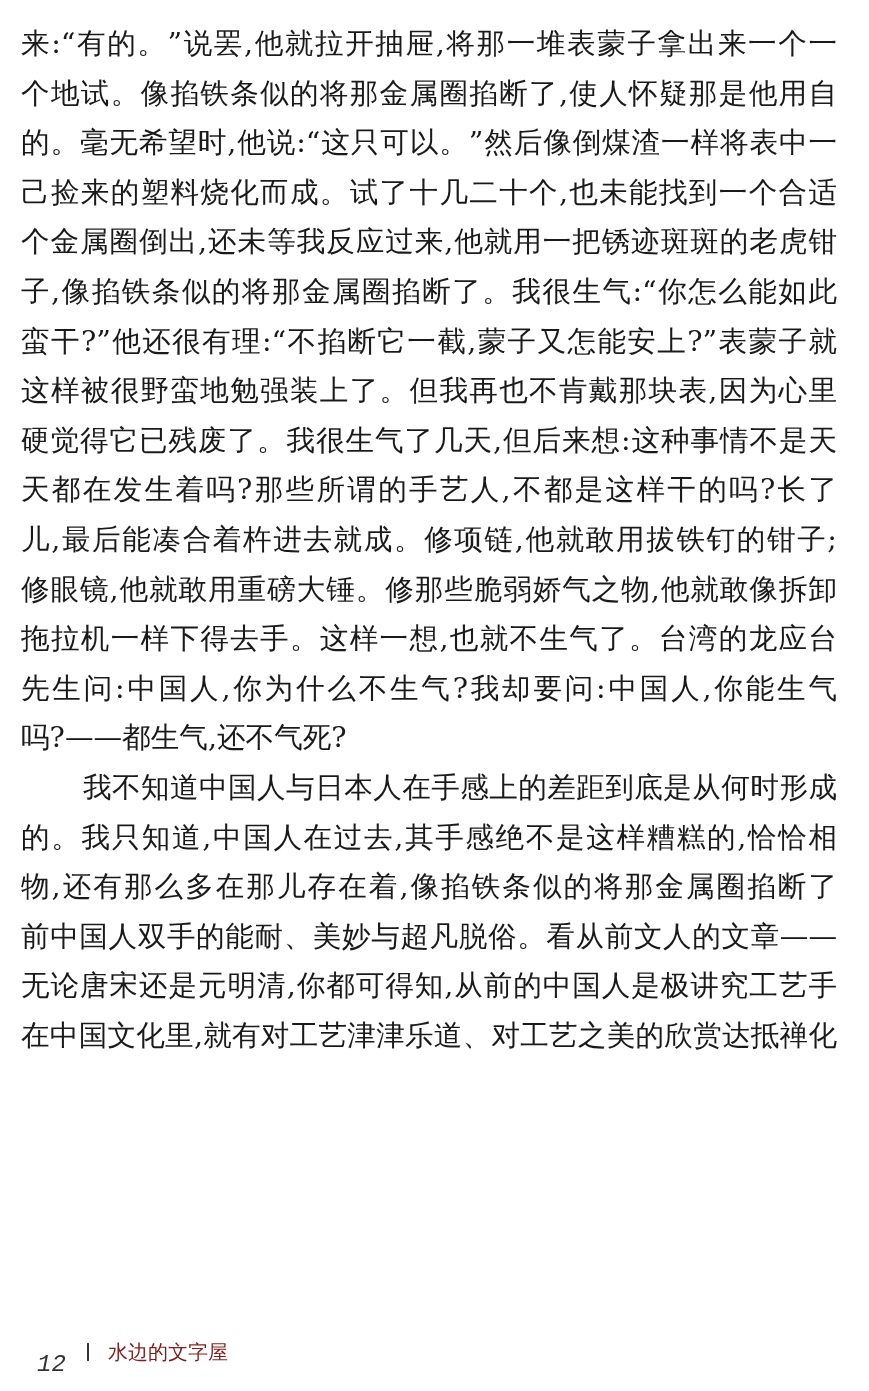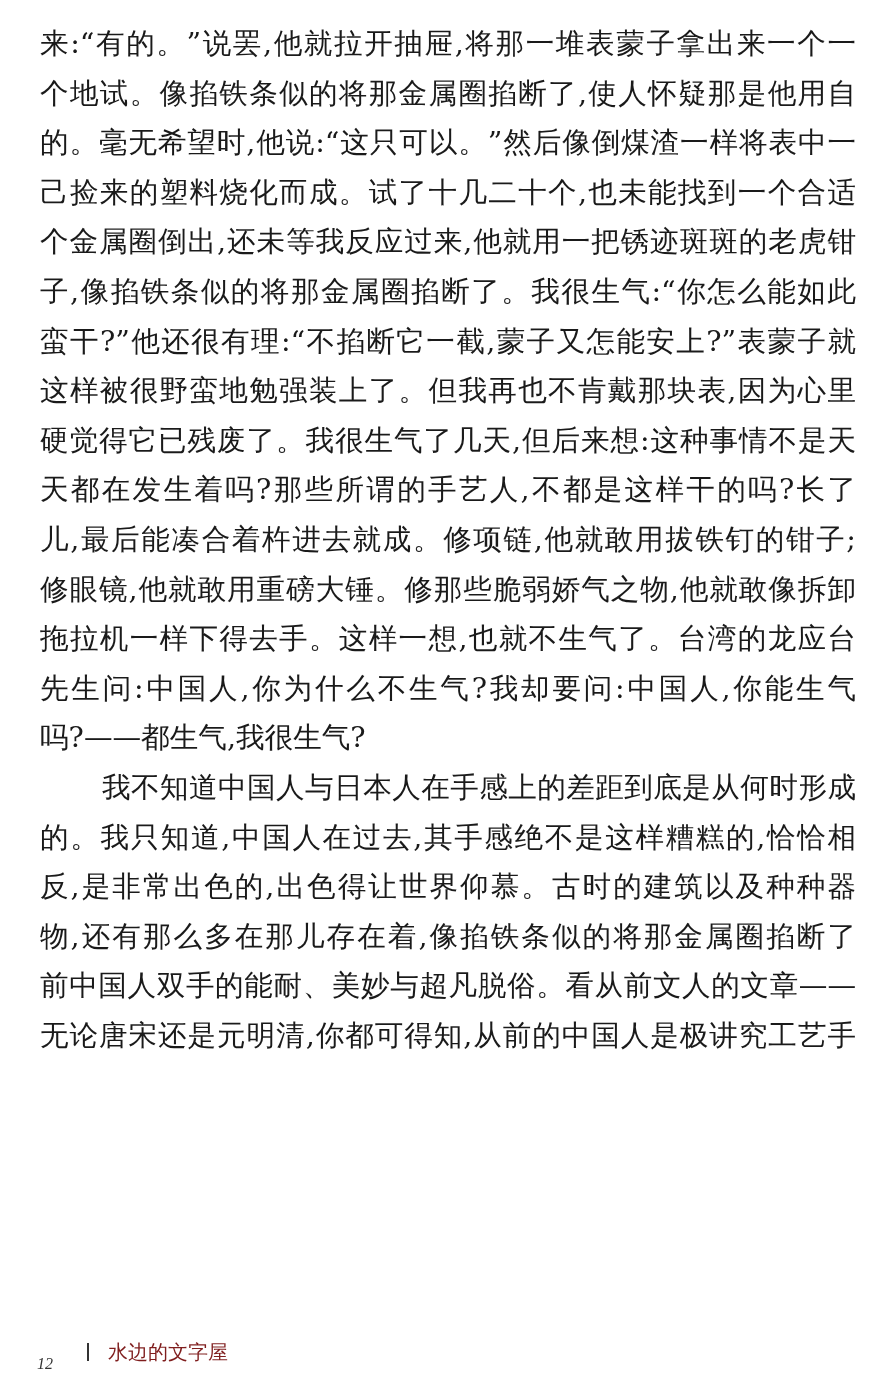--- a/index.html
+++ b/index.html
@@ -9,21 +9,21 @@
     }
     body {
       width: 869px;
       height: 1391px;
       position: relative;
       overflow: hidden;
       color: #1a1a1a;
     }
     .page-body {
       position: absolute;
-      left: 40px;
+      left: 21px;
       top: 19px;
       width: 816px;
     }
     .line {
       height: 49.6px;
       line-height: 49.6px;
       font-family: "DejaVu Serif", "Liberation Serif", serif;
       font-size: 28.6px;
       white-space: nowrap;
       text-align: justify;
@@ -40,23 +40,23 @@
     .footer {
       position: absolute;
       left: 37px;
       top: 1334px;
       height: 36px;
       display: flex;
       align-items: center;
       color: #333;
     }
     .page-number {
-      font-family: Liberation Serif, serif;
+      font-family: Liberation Mono, monospace;
       font-style: italic;
-      font-size: 16px;
+      font-size: 24px;
       width: 50px;
       margin-top: 24px;
     }
     .footer-divider {
       width: 2px;
       height: 18px;
       background: #333;
       margin-right: 19px;
     }
     .book-title {
@@ -77,29 +77,29 @@
     <span class="line">个金属圈倒出,还未等我反应过来,他就用一把锈迹斑斑的老虎钳</span>
     <span class="line">子,像掐铁条似的将那金属圈掐断了。我很生气:“你怎么能如此</span>
     <span class="line">蛮干?”他还很有理:“不掐断它一截,蒙子又怎能安上?”表蒙子就</span>
     <span class="line">这样被很野蛮地勉强装上了。但我再也不肯戴那块表,因为心里</span>
     <span class="line">硬觉得它已残废了。我很生气了几天,但后来想:这种事情不是天</span>
     <span class="line">天都在发生着吗?那些所谓的手艺人,不都是这样干的吗?长了</span>
     <span class="line">儿,最后能凑合着杵进去就成。修项链,他就敢用拔铁钉的钳子;</span>
     <span class="line">修眼镜,他就敢用重磅大锤。修那些脆弱娇气之物,他就敢像拆卸</span>
     <span class="line">拖拉机一样下得去手。这样一想,也就不生气了。台湾的龙应台</span>
     <span class="line">先生问:中国人,你为什么不生气?我却要问:中国人,你能生气</span>
-    <span class="line last">吗?——都生气,我很生气?</span>
+    <span class="line last">吗?——都生气,还不气死?</span>
   </div>
   <div>
     <span class="line indent">我不知道中国人与日本人在手感上的差距到底是从何时形成</span>
     <span class="line">的。我只知道,中国人在过去,其手感绝不是这样糟糕的,恰恰相</span>
-    <span class="line">反,是非常出色的,出色得让世界仰慕。古时的建筑以及种种器</span>
     <span class="line">物,还有那么多在那儿存在着,像掐铁条似的将那金属圈掐断了</span>
     <span class="line">前中国人双手的能耐、美妙与超凡脱俗。看从前文人的文章——</span>
     <span class="line">无论唐宋还是元明清,你都可得知,从前的中国人是极讲究工艺手</span>
+    <span class="line">在中国文化里,就有对工艺津津乐道、对工艺之美的欣赏达抵禅化</span>
   </div>
 </div>
 
 <div class="footer">
   <span class="page-number">12</span>
   <span class="footer-divider"></span>
   <span class="book-title">水边的文字屋</span>
 </div>
 
 </body></html>

